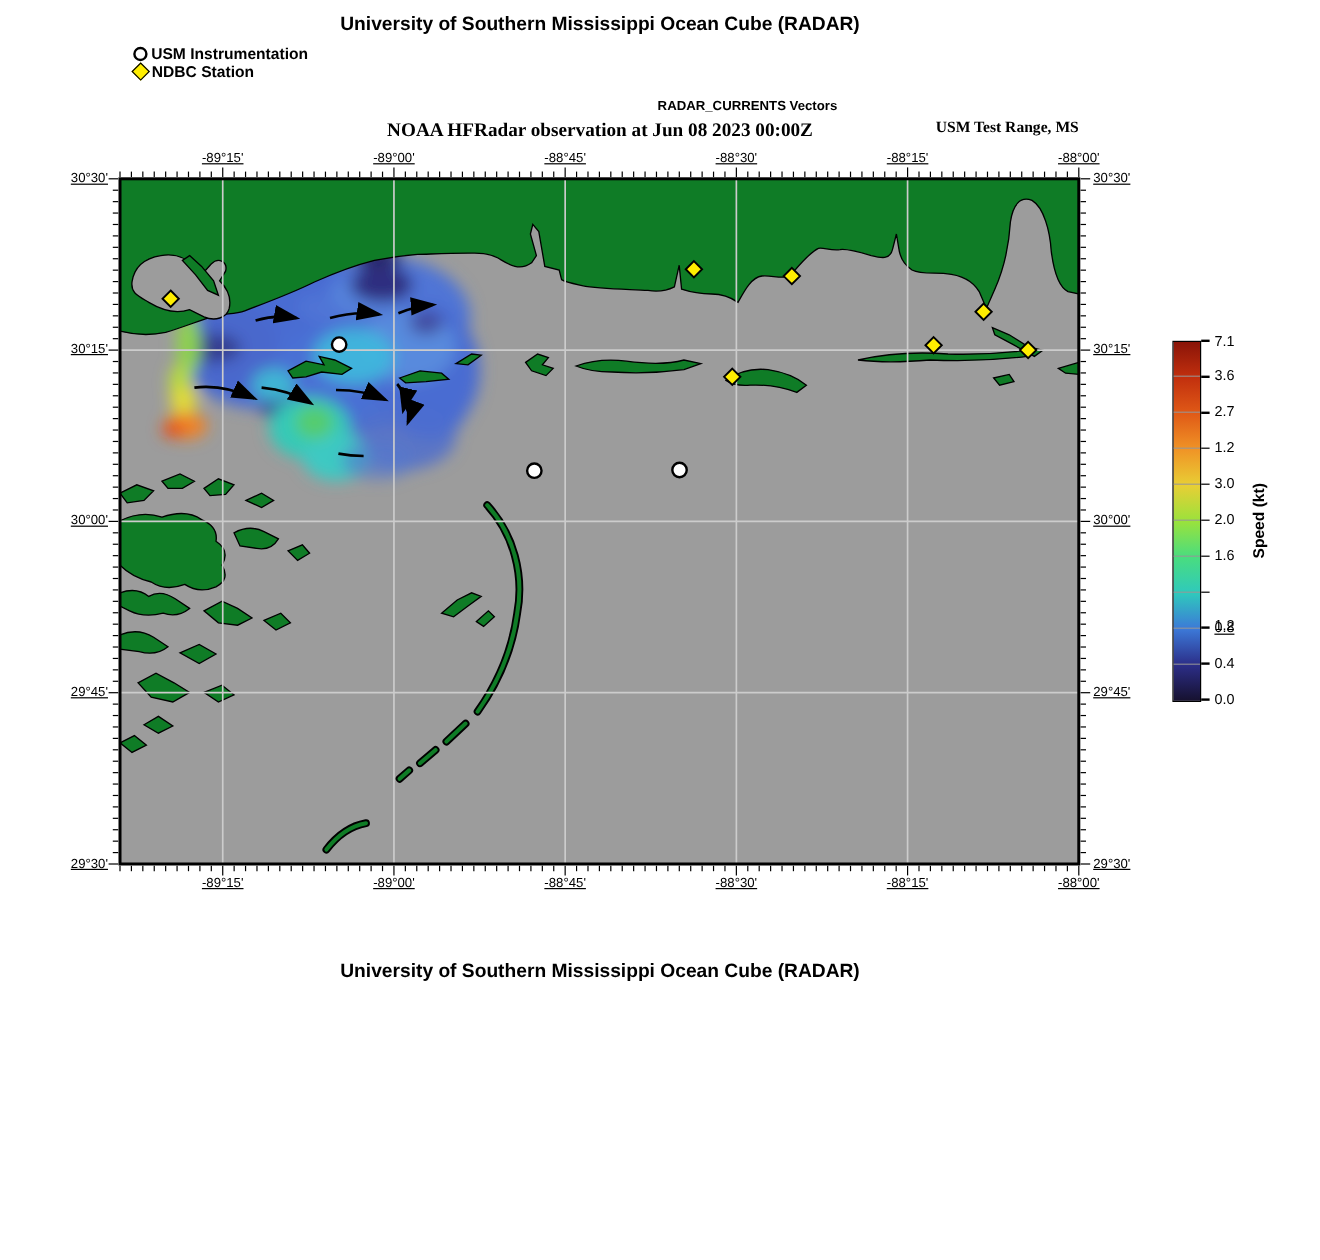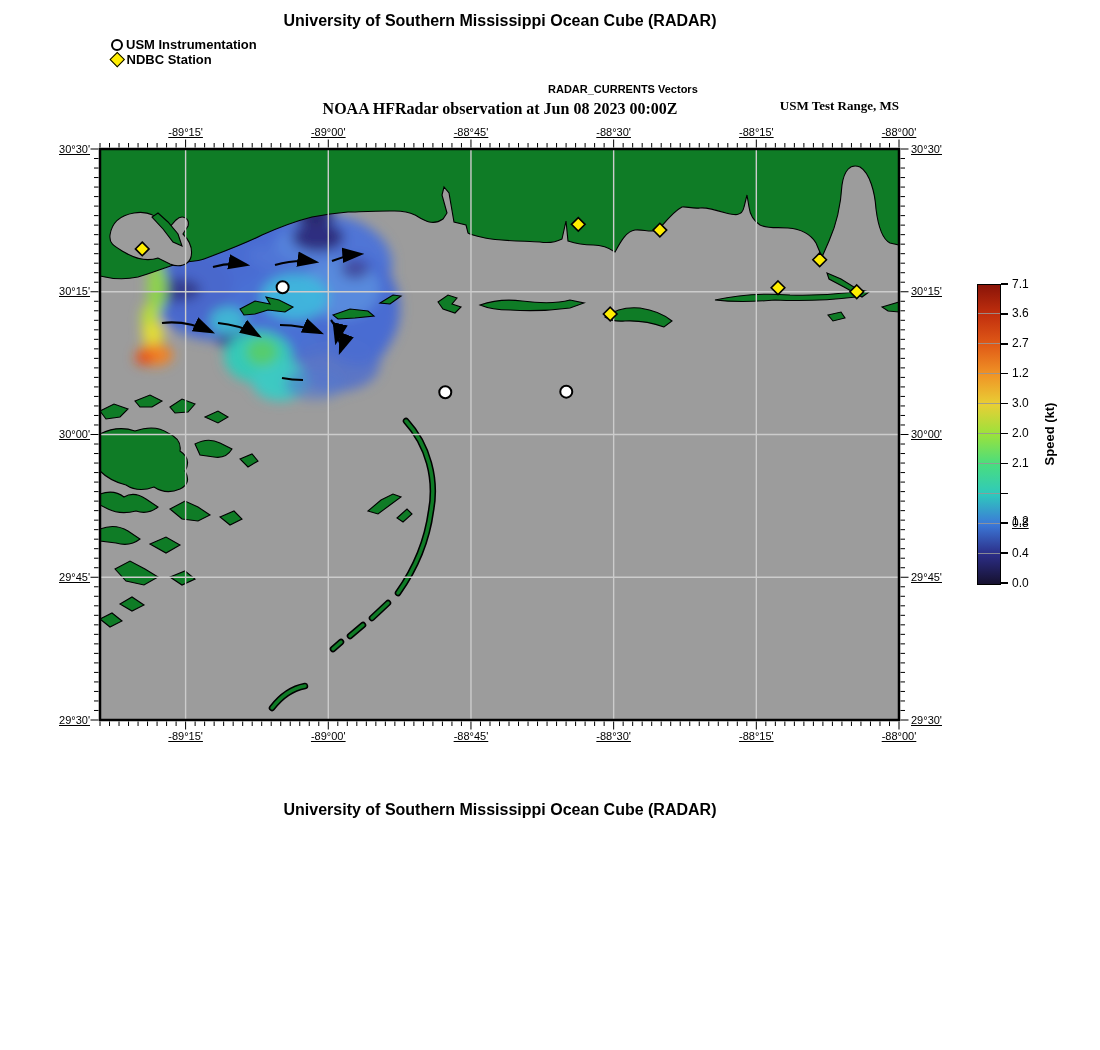--- a/index.html
+++ b/index.html
@@ -494,21 +494,21 @@
       <div class="cbar-tick" style="left: 1001px; top: 372.9px;"></div>
       <div class="cbar-ticklab" style="left: 1012px; top: 367.2px;">1.2</div>
       <div class="cbar-grid" style="left: 978px; top: 403.1px;"></div>
       <div class="cbar-tick" style="left: 1001px; top: 402.8px;"></div>
       <div class="cbar-ticklab" style="left: 1012px; top: 397.1px;">3.0</div>
       <div class="cbar-grid" style="left: 978px; top: 433px;"></div>
       <div class="cbar-tick" style="left: 1001px; top: 432.7px;"></div>
       <div class="cbar-ticklab" style="left: 1012px; top: 427px;">2.0</div>
       <div class="cbar-grid" style="left: 978px; top: 462.9px;"></div>
       <div class="cbar-tick" style="left: 1001px; top: 462.6px;"></div>
-      <div class="cbar-ticklab" style="left: 1012px; top: 456.9px;">2.1</div>
+      <div class="cbar-ticklab" style="left: 1012px; top: 456.9px;">1.6</div>
       <div class="cbar-grid" style="left: 978px; top: 492.8px;"></div>
       <div class="cbar-tick" style="left: 1001px; top: 492.5px;"></div>
       <div class="cbar-ticklab" style="left: 1012px; top: 486.8px; margin-top: 28px;">1.2</div>
       <div class="cbar-grid" style="left: 978px; top: 522.7px;"></div>
       <div class="cbar-tick" style="left: 1001px; top: 522.4px;"></div>
       <div class="cbar-ticklab" style="left: 1012px; top: 516.7px; text-decoration: underline;">0.8</div>
       <div class="cbar-grid" style="left: 978px; top: 552.6px;"></div>
       <div class="cbar-tick" style="left: 1001px; top: 552.3px;"></div>
       <div class="cbar-ticklab" style="left: 1012px; top: 546.6px;">0.4</div>
       <div class="cbar-tick" style="left: 1001px; top: 582.2px;"></div>

